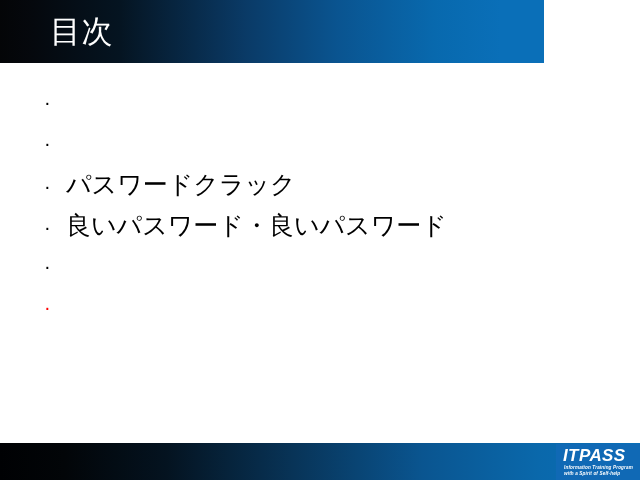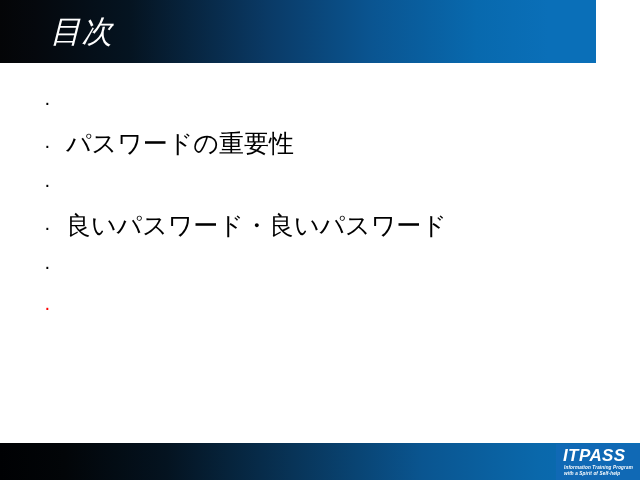--- a/index.html
+++ b/index.html
@@ -17,34 +17,33 @@
     height: 480px;
     background: #ffffff;
     overflow: hidden;
   }
 
   
   .header-band {
     position: absolute;
     left: 0;
     top: 0;
-    width: 596px;
+    width: 544px;
     height: 63px;
     background: linear-gradient(
       to right,
       #040507 0%,
       #05080d 6%,
       #051421 22%,
       #0a3a66 45%,
       #0a5490 62%,
       #0869ae 80%,
       #0a6fb8 92%,
       #0a6fb8 100%
     );
-    font-style: italic;
   }
   .header-title {
     position: absolute;
     left: 50px;
     top: 12px;
     font-size: 31px;
     line-height: 40px;
     color: #ffffff;
     font-weight: normal;
     letter-spacing: 0.5px;
@@ -154,25 +153,25 @@
 
   <div class="content">
     <ul class="bullet-list">
 
       <li class="bullet-item">
         <span class="bullet-marker">·</span>
       </li>
 
       <li class="bullet-item">
         <span class="bullet-marker">·</span>
-        <span class="bullet-text">パスワードの重要性</span>
       </li>
 
       <li class="bullet-item">
         <span class="bullet-marker">·</span>
+        <span class="bullet-text">パスワードクラック</span>
       </li>
 
       <li class="bullet-item">
         <span class="bullet-marker">·</span>
         <span class="bullet-text">良いパスワード・良いパスワード</span>
       </li>
 
       <li class="bullet-item">
         <span class="bullet-marker">·</span>
       </li>

